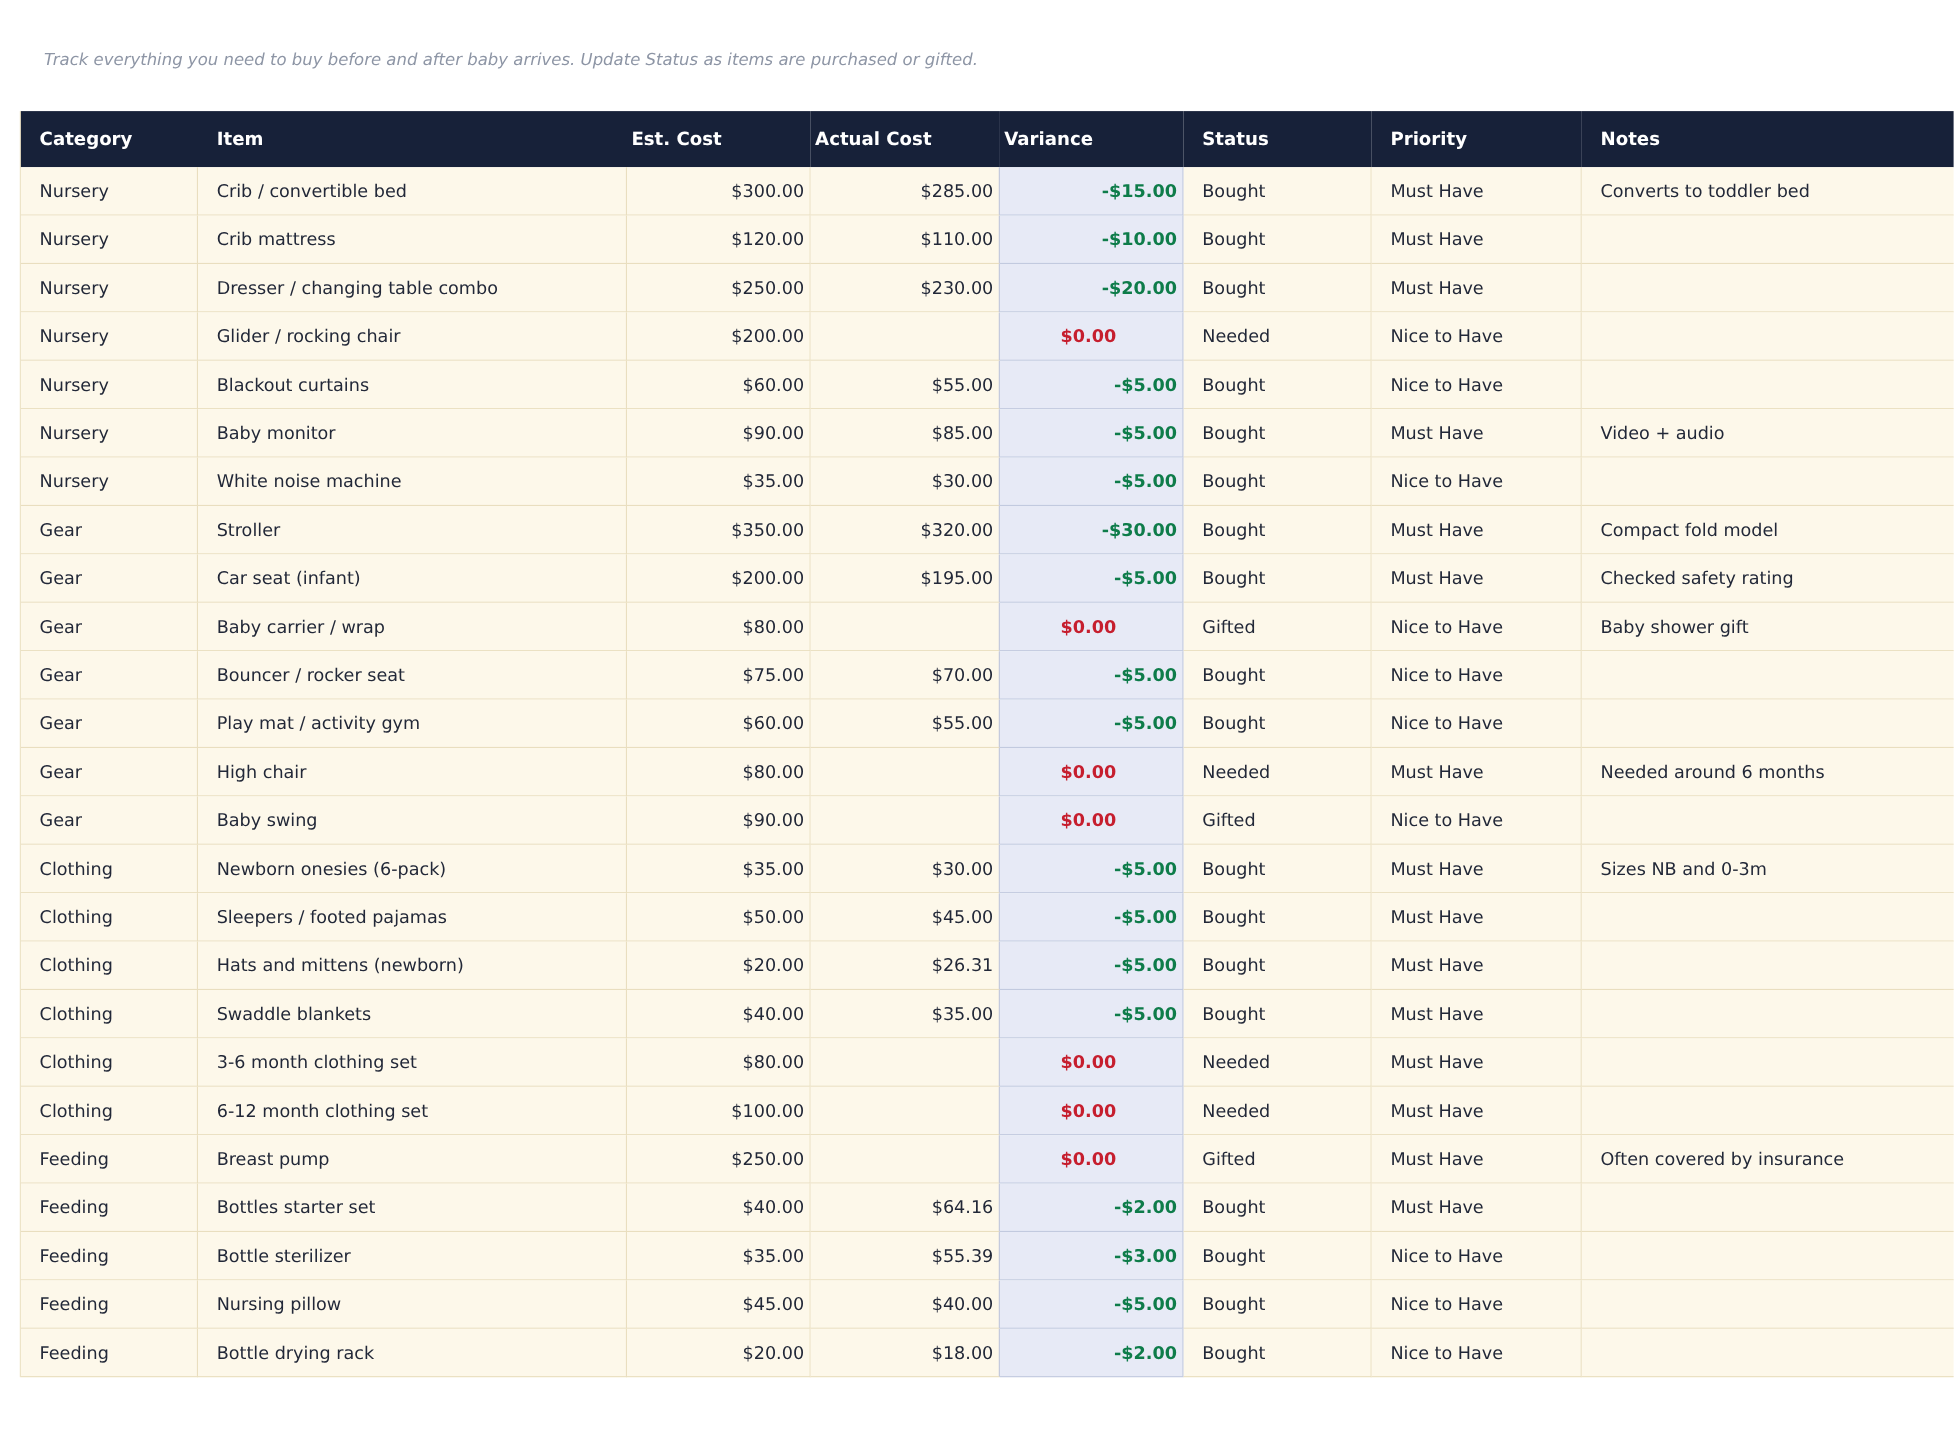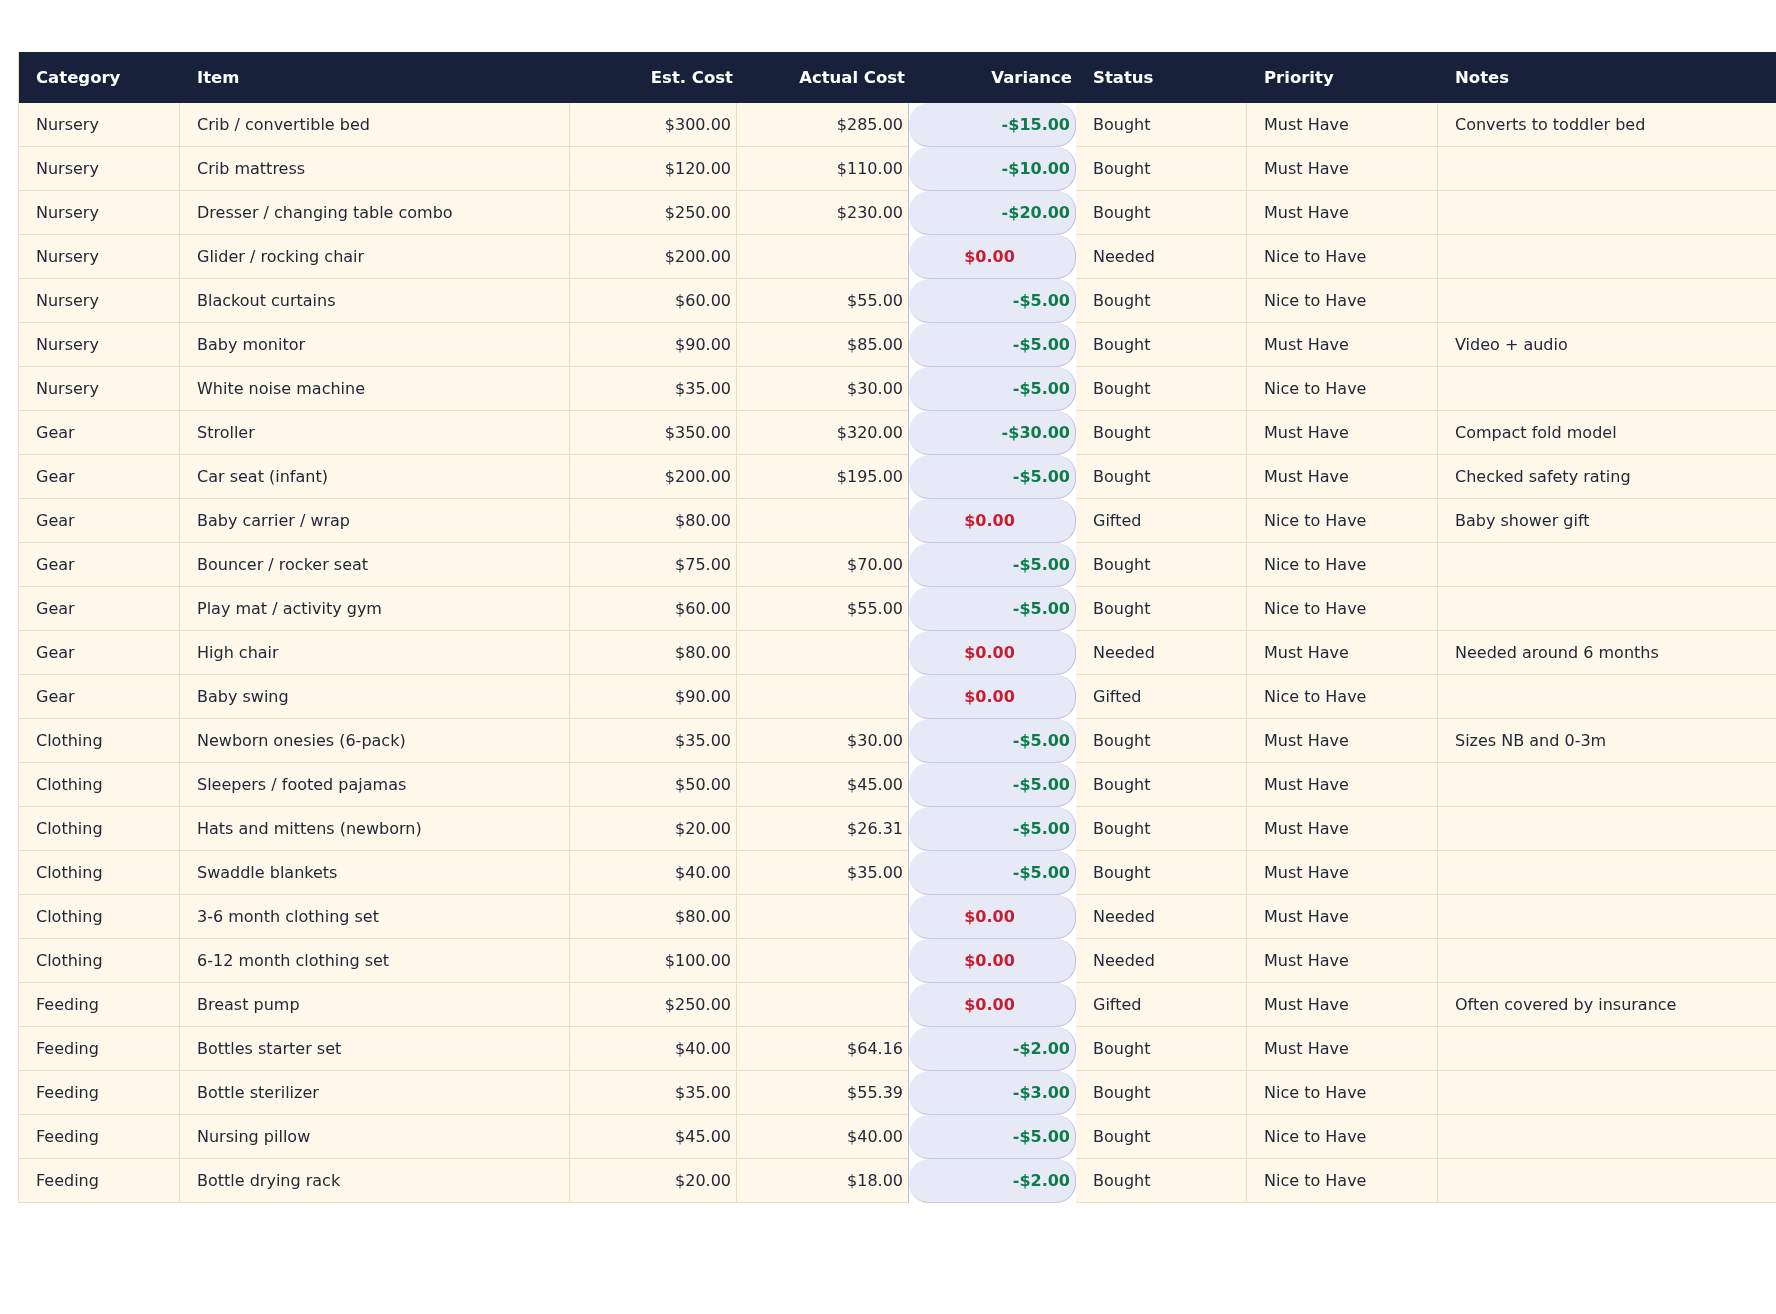--- a/index.html
+++ b/index.html
@@ -43,21 +43,21 @@
     font-weight: bold;
     font-size: 16.5px;
     height: 51px;
     padding: 0 8px 0 17px;
     text-align: left;
     vertical-align: middle;
     white-space: nowrap;
     overflow: hidden;
   }
   thead th.num {
-    text-align: right;
+    text-align: left;
     padding: 0 4px;
   }
   tbody td {
     background: #fdf8ea;
     border-right: 1px solid #e9debf;
     border-bottom: 1px solid #e9debf;
     height: 44px;
     font-size: 16px;
     padding: 0 10px 0 17px;
     vertical-align: middle;
@@ -69,29 +69,29 @@
     padding: 0 5px 0 0;
   }
   tbody td.before-variance {
     border-right-color: #b9c1da;
   }
   tbody td.variance {
     background: #e7eaf6;
     border-right-color: #b9c1da;
     border-bottom-color: #c2cadf;
     font-weight: bold;
-    border-radius: 20px;
   }
   tbody td.var-neg { color: #0e7c4a; }
   tbody td.var-zero { color: #c61e2e; text-align: center; }
 </style>
 </head>
 <body>
 
 <div class="page">
+  <p class="page-subtitle">Track everything you need to buy before and after baby arrives. Update Status as items are purchased or gifted.</p>
 
   <table class="purchases">
     <colgroup>
       <col style="width:161px">
       <col style="width:390px">
       <col style="width:167px">
       <col style="width:172px">
       <col style="width:167px">
       <col style="width:171px">
       <col style="width:191px">

